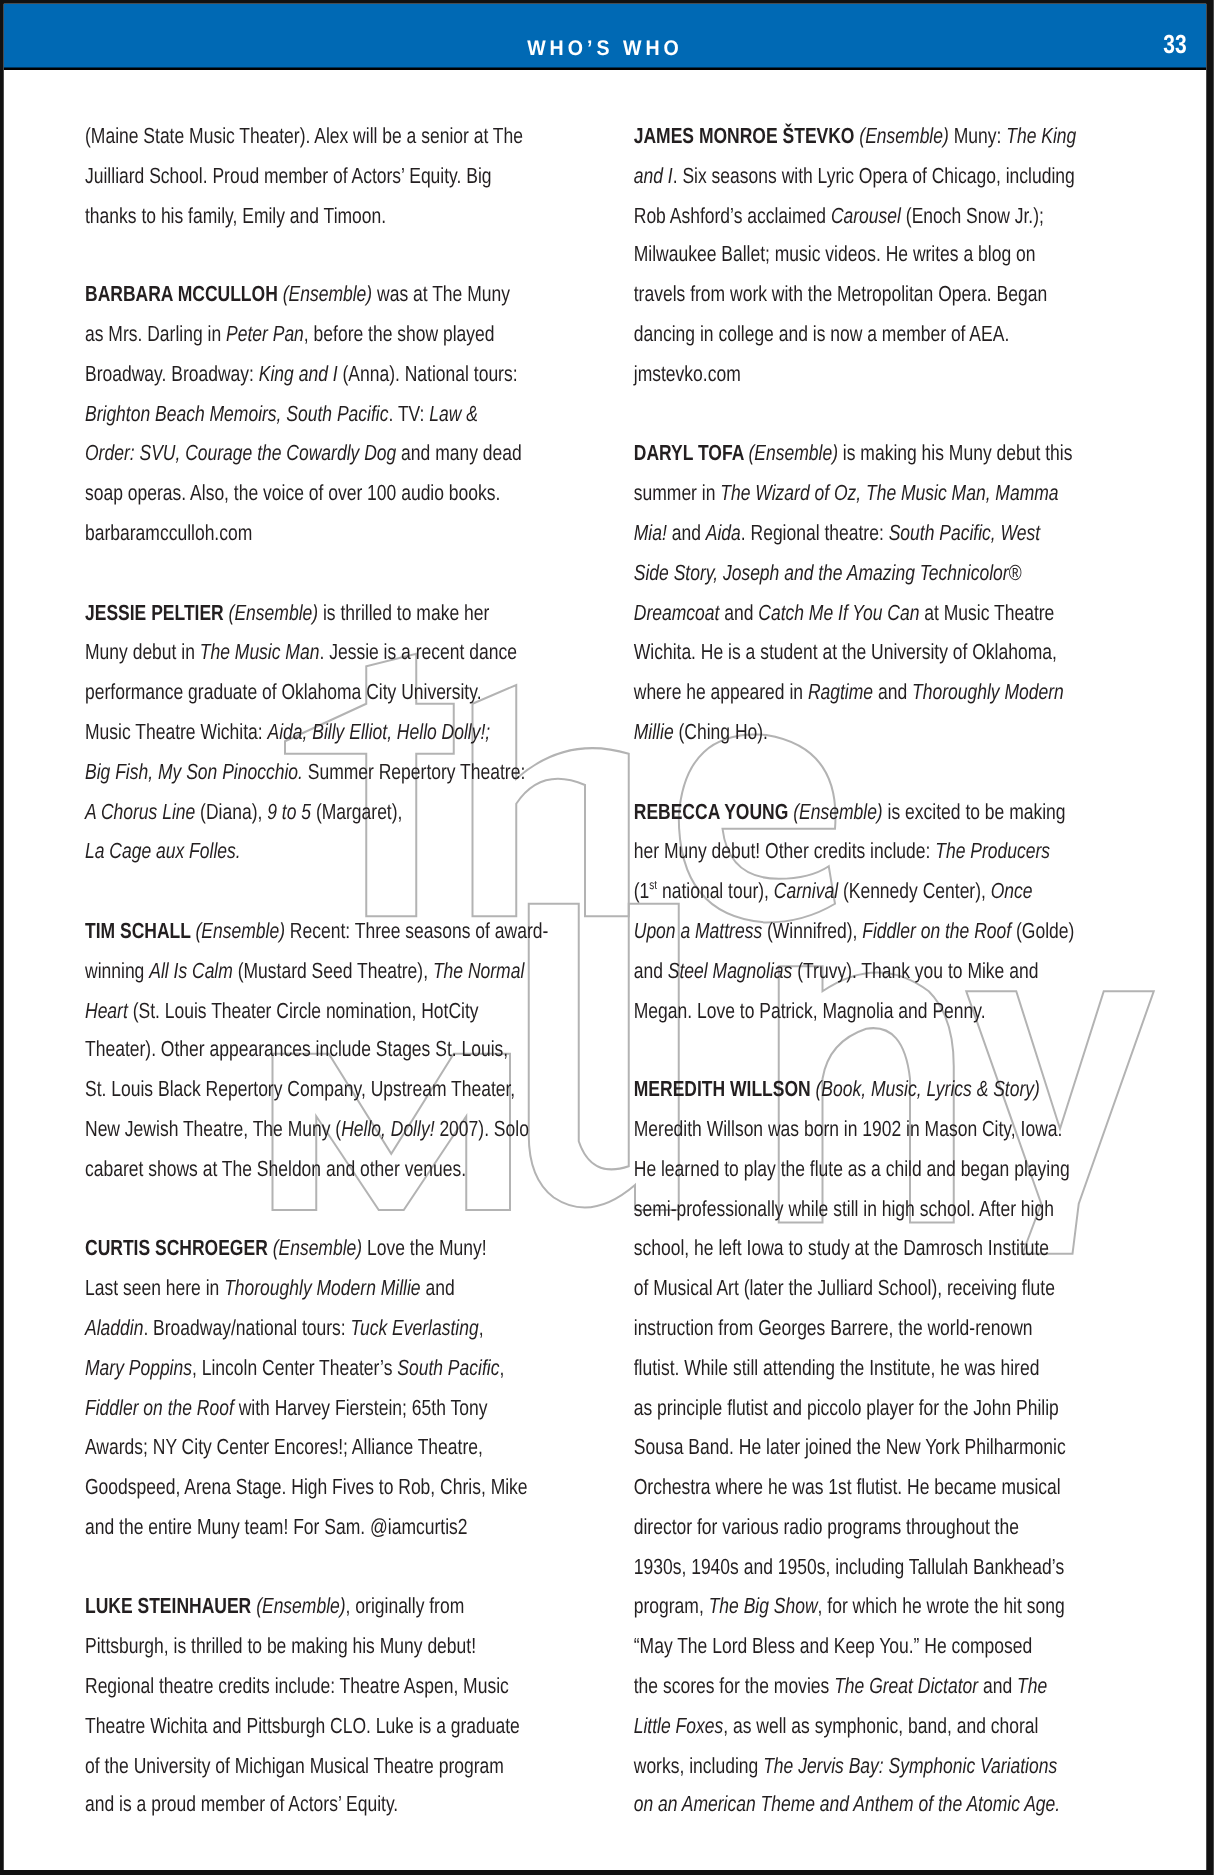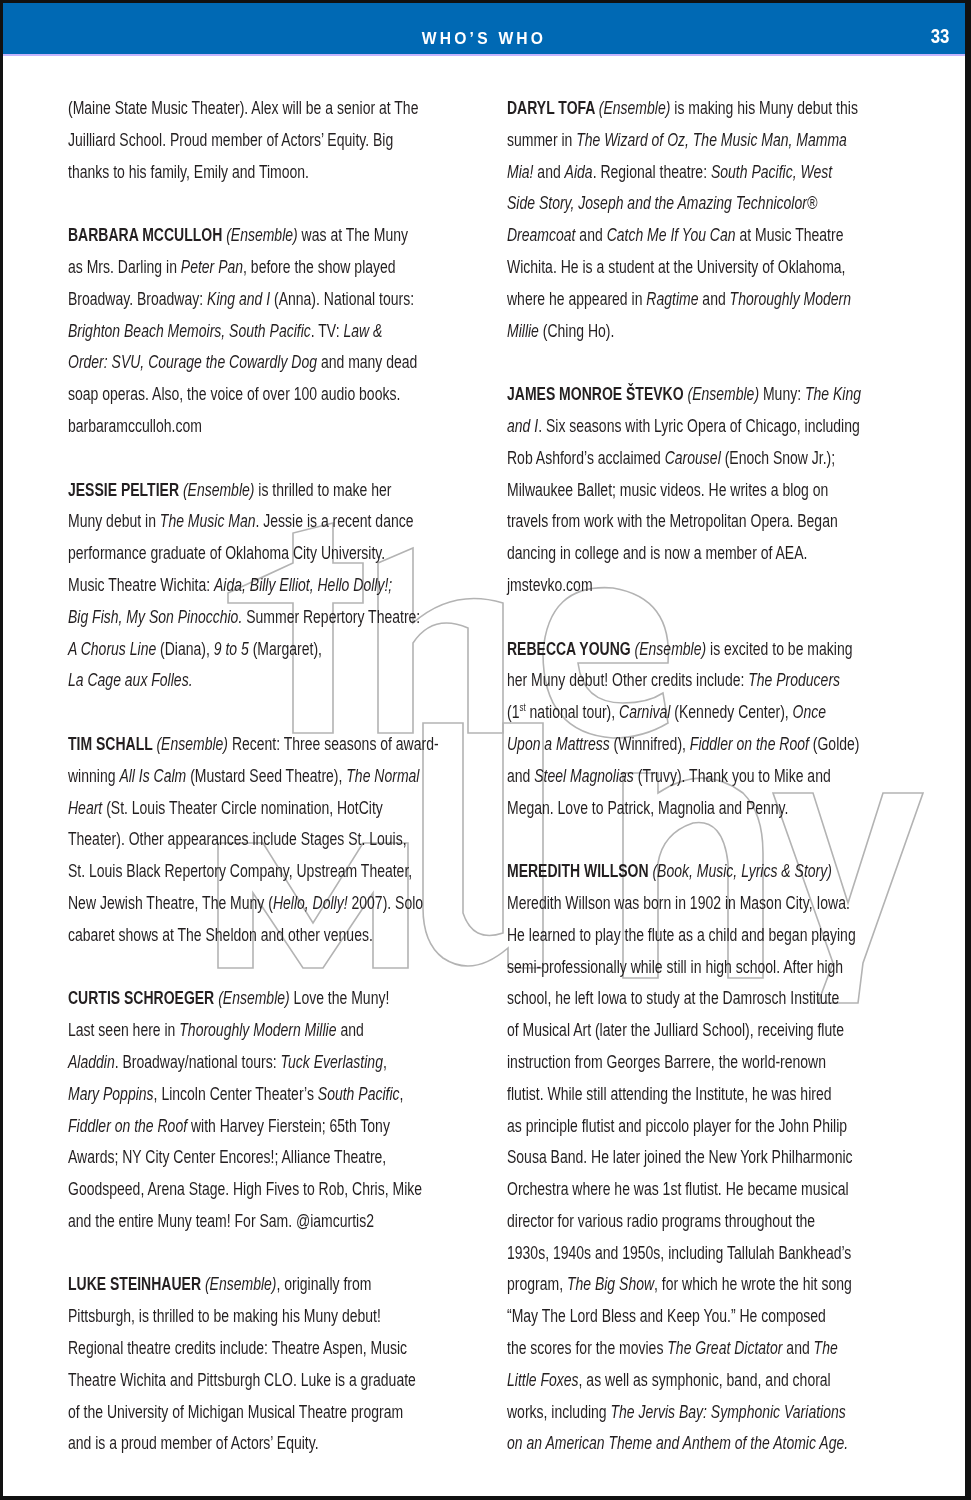--- a/index.html
+++ b/index.html
@@ -6,21 +6,21 @@
     body {
       width: 971px; height: 1500px; background: #111;
       font-family: "Liberation Sans", sans-serif;
     }
     .page {
       position: absolute; left: 3px; top: 3px; width: 962px; height: 1493px;
       background: #fff; overflow: hidden;
     }
     .header {
       position: absolute; left: 0; top: 0; width: 100%; height: 51px;
-      background: #0069b4; border-bottom: 2px solid #c4b5fd;
+      background: #0069b4; border-bottom: 2px solid #000000;
       color: #fff;
       text-decoration: underline;
     }
     .header-title {
       position: absolute; left: 0; right: 0; top: 26px; text-align: center;
       font-size: 17px; font-weight: bold; letter-spacing: 3.5px;
       transform: scaleX(0.92);
     }
     .page-number {
       position: absolute; right: 16px; top: 21px;
@@ -113,37 +113,37 @@
         <span class="line"><span class="name">LUKE STEINHAUER </span><i>(Ensemble)</i><span>, originally from</span></span>
         <span class="line"><span>Pittsburgh, is thrilled to be making his Muny debut!</span></span>
         <span class="line"><span>Regional theatre credits include: Theatre Aspen, Music</span></span>
         <span class="line"><span>Theatre Wichita and Pittsburgh CLO. Luke is a graduate</span></span>
         <span class="line"><span>of the University of Michigan Musical Theatre program</span></span>
         <span class="line"><span>and is a proud member of Actors’ Equity.</span></span>
       </p>
     </div>
   <div class="col col-right" id="right-col">
       <p class="bio">
+        <span class="line"><span class="name">JAMES MONROE ŠTEVKO </span><i>(Ensemble)</i><span> Muny: </span><i>The King</i></span>
+        <span class="line"><i>and I</i><span>. Six seasons with Lyric Opera of Chicago, including</span></span>
+        <span class="line"><span>Rob Ashford’s acclaimed </span><i>Carousel</i><span> (Enoch Snow Jr.);</span></span>
+        <span class="line"><span>Milwaukee Ballet; music videos. He writes a blog on</span></span>
+        <span class="line"><span>travels from work with the Metropolitan Opera. Began</span></span>
+        <span class="line"><span>dancing in college and is now a member of AEA.</span></span>
+        <span class="line"><span>jmstevko.com</span></span>
+      </p>
+      <p class="bio">
         <span class="line"><span class="name">DARYL TOFA </span><i>(Ensemble)</i><span> is making his Muny debut this</span></span>
         <span class="line"><span>summer in </span><i>The Wizard of Oz, The Music Man, Mamma</i></span>
         <span class="line"><i>Mia!</i><span> and </span><i>Aida</i><span>. Regional theatre: </span><i>South Pacific, West</i></span>
         <span class="line"><i>Side Story, Joseph and the Amazing Technicolor®</i></span>
         <span class="line"><i>Dreamcoat</i><span> and </span><i>Catch Me If You Can</i><span> at Music Theatre</span></span>
         <span class="line"><span>Wichita. He is a student at the University of Oklahoma,</span></span>
         <span class="line"><span>where he appeared in </span><i>Ragtime</i><span> and </span><i>Thoroughly Modern</i></span>
         <span class="line"><i>Millie</i><span> (Ching Ho).</span></span>
-      </p>
-      <p class="bio">
-        <span class="line"><span class="name">JAMES MONROE ŠTEVKO </span><i>(Ensemble)</i><span> Muny: </span><i>The King</i></span>
-        <span class="line"><i>and I</i><span>. Six seasons with Lyric Opera of Chicago, including</span></span>
-        <span class="line"><span>Rob Ashford’s acclaimed </span><i>Carousel</i><span> (Enoch Snow Jr.);</span></span>
-        <span class="line"><span>Milwaukee Ballet; music videos. He writes a blog on</span></span>
-        <span class="line"><span>travels from work with the Metropolitan Opera. Began</span></span>
-        <span class="line"><span>dancing in college and is now a member of AEA.</span></span>
-        <span class="line"><span>jmstevko.com</span></span>
       </p>
       <p class="bio">
         <span class="line"><span class="name">REBECCA YOUNG </span><i>(Ensemble)</i><span> is excited to be making</span></span>
         <span class="line"><span>her Muny debut! Other credits include: </span><i>The Producers</i></span>
         <span class="line"><span>(1</span><sup>st</sup><span> national tour), </span><i>Carnival</i><span> (Kennedy Center), </span><i>Once</i></span>
         <span class="line"><i>Upon a Mattress</i><span> (Winnifred), </span><i>Fiddler on the Roof</i><span> (Golde)</span></span>
         <span class="line"><span>and </span><i>Steel Magnolias</i><span> (Truvy). Thank you to Mike and</span></span>
         <span class="line"><span>Megan. Love to Patrick, Magnolia and Penny.</span></span>
       </p>
       <p class="bio">

